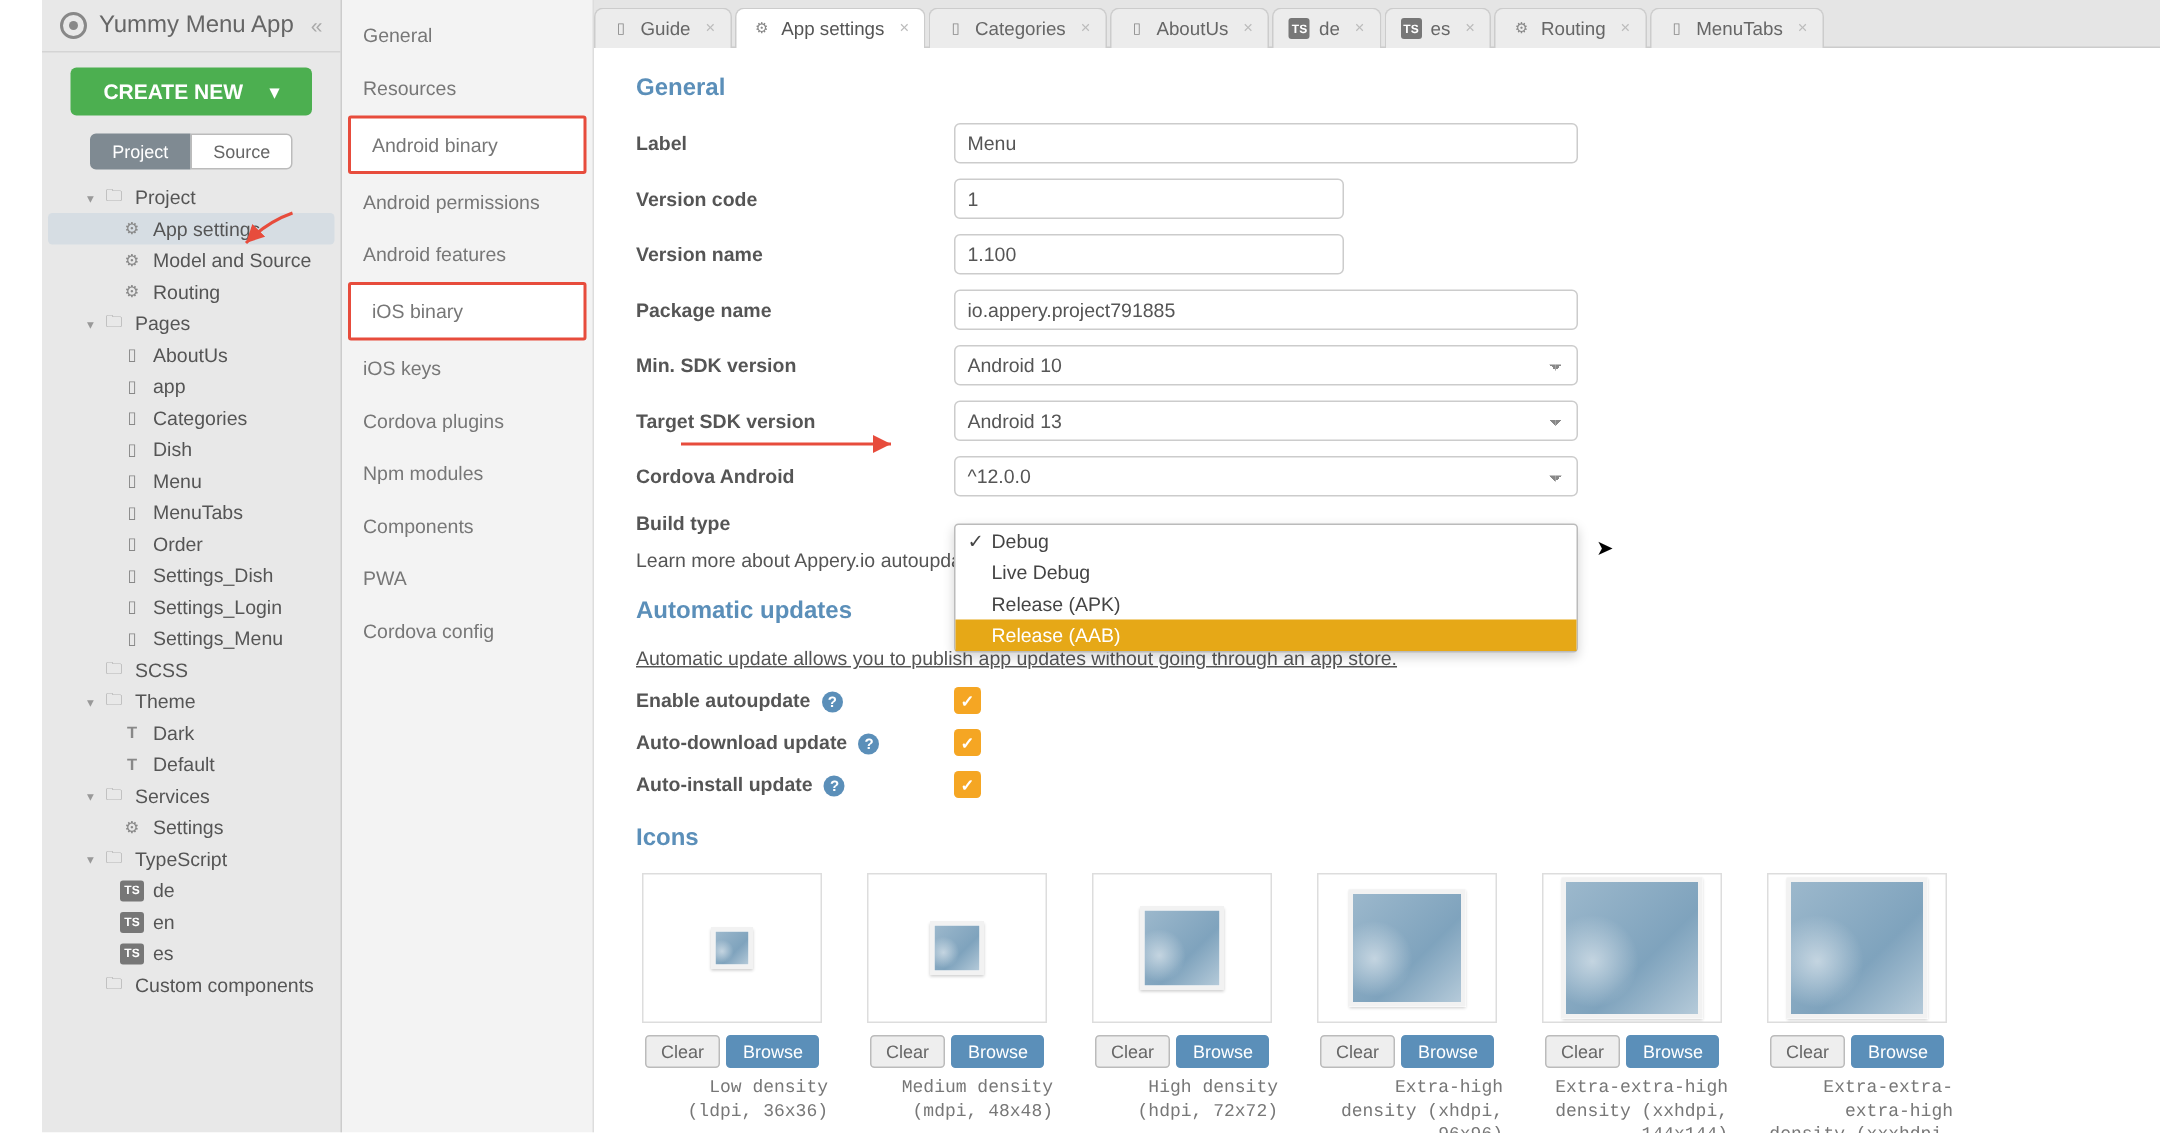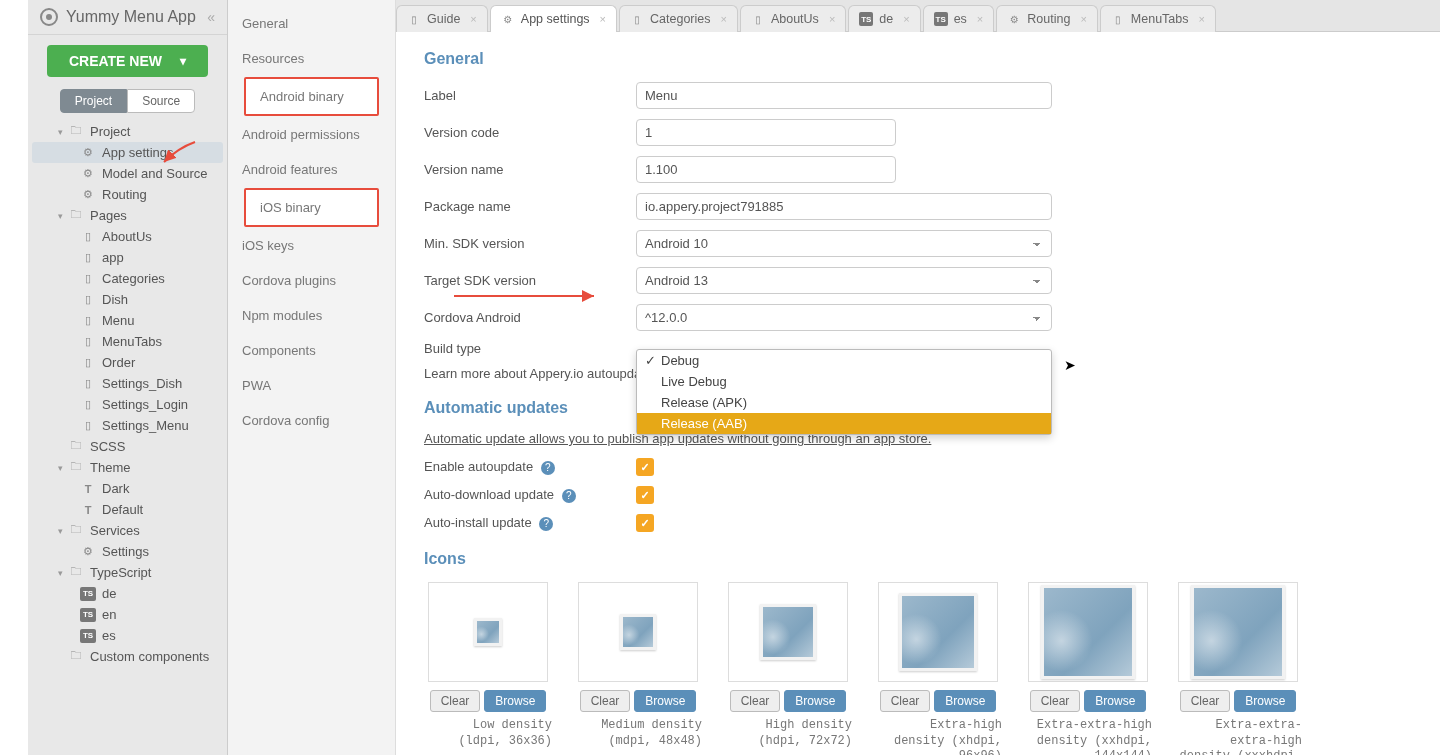--- a/index.html
+++ b/index.html
@@ -32,35 +32,35 @@
 .tree-item .ico.gear { color:#888; }
 .tree-item .ico.page { color:#888; }
 .tree-item .ico.ts { background:#777; color:#fff; font-size:8px; font-weight:700; border-radius:2px; padding:0 2px; }
 .tree-item .ico.t { font-weight:700; color:#888; }
 .tree-indent-1 { padding-left: 26px; }
 .tree-indent-2 { padding-left: 48px; }
 
 
 .settings-nav { width: 168px; background:#f3f3f3; border-right:1px solid #ddd; padding-top:6px; }
 .settings-nav .item { padding:10px 14px; color:#777; cursor:pointer; font-size:13px; }
-.settings-nav .item.hl-red { border:2px solid #e74c3c; margin:1px 16px; border-radius:2px; background:#fff; }
+.settings-nav .item.hl-red { border:2px solid #e74c3c; margin:1px 4px; border-radius:2px; background:#fff; }
 
 
 .main { flex:1; display:flex; flex-direction:column; overflow:hidden; }
 .tab-bar { display:flex; background:#e5e5e5; border-bottom:1px solid #ccc; height:32px; align-items:flex-end; }
 .tab { display:flex; align-items:center; gap:6px; padding:6px 10px 6px 10px; background:#ececec; border:1px solid #ccc; border-bottom:none; border-radius:6px 6px 0 0; margin-right:2px; color:#666; font-size:12.5px; cursor:pointer; position:relative; top:1px; }
 .tab.active { background:#fff; color:#555; }
 .tab .tico { width:14px; height:14px; display:inline-flex; align-items:center; justify-content:center; font-size:10px; color:#888; }
 .tab .tico.ts { background:#777; color:#fff; font-size:8px; font-weight:700; border-radius:2px; padding:0 2px; }
 .tab .close { color:#bbb; font-size:11px; margin-left:4px; }
 
 .content { flex:1; overflow:auto; padding:14px 28px 40px 28px; }
 h3.section { color:#5b8fb9; font-size:16px; font-weight:600; margin:4px 0 14px; }
 .form-row { display:flex; align-items:center; margin-bottom:10px; }
-.form-row label { width:212px; color:#555; font-size:13px; }
+.form-row label { width:212px; color:#555; font-size:13px;font-weight:bold; }
 input[type=text].wide { width:416px; }
 input[type=text].med { width:260px; }
 input[type=text], select { border:1px solid #ccc; border-radius:4px; padding:5px 8px; font-size:13px; color:#555; background:#fff; }
 select { width:416px; appearance:none; background-image: linear-gradient(45deg, transparent 50%, #888 50%), linear-gradient(135deg, #888 50%, transparent 50%); background-position: calc(100% - 14px) 12px, calc(100% - 10px) 12px; background-size:4px 4px; background-repeat:no-repeat; }
 
 .dropdown-wrap { position:relative; width:416px; }
 .dropdown-open { position:absolute; top:0; left:0; right:0; background:#fff; border:1px solid #bbb; border-radius:3px; box-shadow:0 3px 8px rgba(0,0,0,0.18); z-index:50; }
 .dropdown-open .opt { padding:3px 10px 3px 24px; font-size:13px; color:#444; cursor:pointer; position:relative; }
 .dropdown-open .opt.checked::before { content:'✓'; position:absolute; left:8px; }
 .dropdown-open .opt.highlight { background:#e6a817; color:#fff; }

